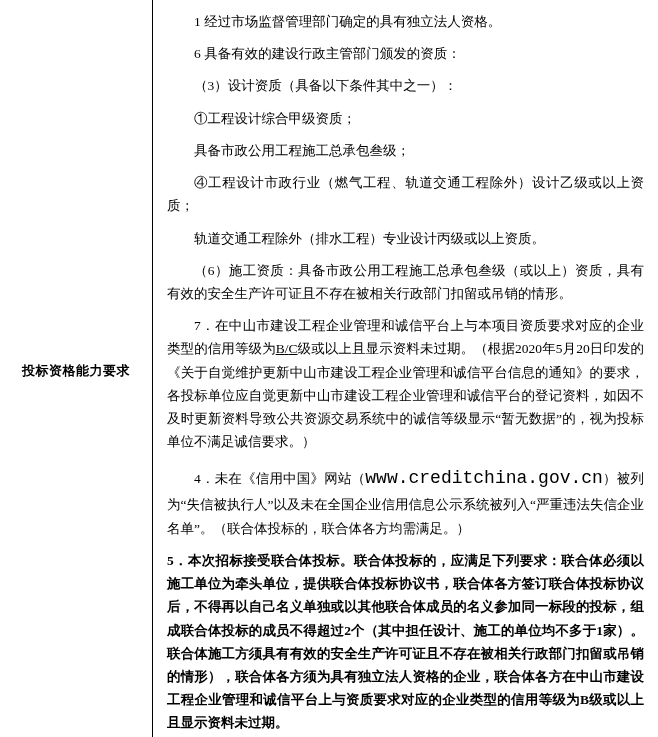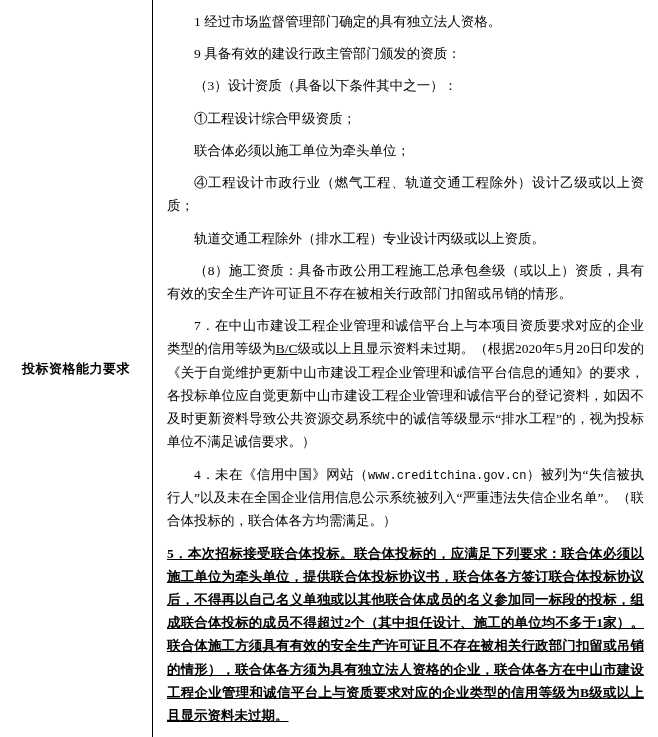--- a/index.html
+++ b/index.html
@@ -36,55 +36,54 @@
     font-size: 13.5px;
     line-height: 1.72;
     text-align: justify;
   }
   p.para {
     margin: 0 0 9px 0;
     text-indent: 2em;
   }
   p.para.noindent {
     text-indent: 0;
-    text-decoration: underline;
   }
   p.para.last {
     margin-bottom: 0;
   }
   .u {
     text-decoration: underline;
   }
   .mono-url {
     font-family: "Liberation Mono", "DejaVu Sans Mono", monospace;
-    font-size: 12px;
+    font-size: 18px;
   }
   .block-bold {
     font-weight: bold;
   }
 </style>
 </head>
 <body>
 
 <table class="doc-table">
   <tbody>
       <tr>
     <td class="label-cell">投标资格能力要求</td>
     <td class="content-cell">
 
       <p class="para">1 经过市场监督管理部门确定的具有独立法人资格。</p>
-      <p class="para">9 具备有效的建设行政主管部门颁发的资质：</p>
+      <p class="para">6 具备有效的建设行政主管部门颁发的资质：</p>
       <p class="para">（3）设计资质（具备以下条件其中之一）：</p>
       <p class="para">①工程设计综合甲级资质；</p>
-      <p class="para">联合体必须以施工单位为牵头单位；</p>
+      <p class="para">具备市政公用工程施工总承包叁级；</p>
       <p class="para">④工程设计市政行业（燃气工程、轨道交通工程除外）设计乙级或以上资质；</p>
       <p class="para">轨道交通工程除外（排水工程）专业设计丙级或以上资质。</p>
-      <p class="para">（8）施工资质：具备市政公用工程施工总承包叁级（或以上）资质，具有有效的安全生产许可证且不存在被相关行政部门扣留或吊销的情形。</p>
+      <p class="para">（6）施工资质：具备市政公用工程施工总承包叁级（或以上）资质，具有有效的安全生产许可证且不存在被相关行政部门扣留或吊销的情形。</p>
 
-      <p class="para"><span>7．在中山市建设工程企业管理和诚信平台上与本项目资质要求对应的企业类型的信用等级为</span><span class="u">B</span><span class="u">/</span><span class="u">C</span><span>级或以上且显示资料未过期。（根据2020年5月20日印发的《关于自觉维护更新中山市建设工程企业管理和诚信平台信息的通知》的要求，各投标单位应自觉更新中山市建设工程企业管理和诚信平台的登记资料，如因不及时更新资料导致公共资源交易系统中的诚信等级显示“排水工程”的，视为投标单位不满足诚信要求。）</span></p>
+      <p class="para"><span>7．在中山市建设工程企业管理和诚信平台上与本项目资质要求对应的企业类型的信用等级为</span><span class="u">B</span><span class="u">/</span><span class="u">C</span><span>级或以上且显示资料未过期。（根据2020年5月20日印发的《关于自觉维护更新中山市建设工程企业管理和诚信平台信息的通知》的要求，各投标单位应自觉更新中山市建设工程企业管理和诚信平台的登记资料，如因不及时更新资料导致公共资源交易系统中的诚信等级显示“暂无数据”的，视为投标单位不满足诚信要求。）</span></p>
 
       <p class="para"><span>4．未在《信用中国》网站（</span><span class="mono-url">www.creditchina.gov.cn</span><span>）被列为“失信被执行人”以及未在全国企业信用信息公示系统被列入“严重违法失信企业名单”。（联合体投标的，联合体各方均需满足。）</span></p>
 
       <p class="para noindent last block-bold">5．本次招标接受联合体投标。联合体投标的，应满足下列要求：联合体必须以施工单位为牵头单位，提供联合体投标协议书，联合体各方签订联合体投标协议后，不得再以自己名义单独或以其他联合体成员的名义参加同一标段的投标，组成联合体投标的成员不得超过2个（其中担任设计、施工的单位均不多于1家）。联合体施工方须具有有效的安全生产许可证且不存在被相关行政部门扣留或吊销的情形），联合体各方须为具有独立法人资格的企业，联合体各方在中山市建设工程企业管理和诚信平台上与资质要求对应的企业类型的信用等级为B级或以上且显示资料未过期。</p>
 
     </td>
   </tr>
 </tbody>
   </table>
 

